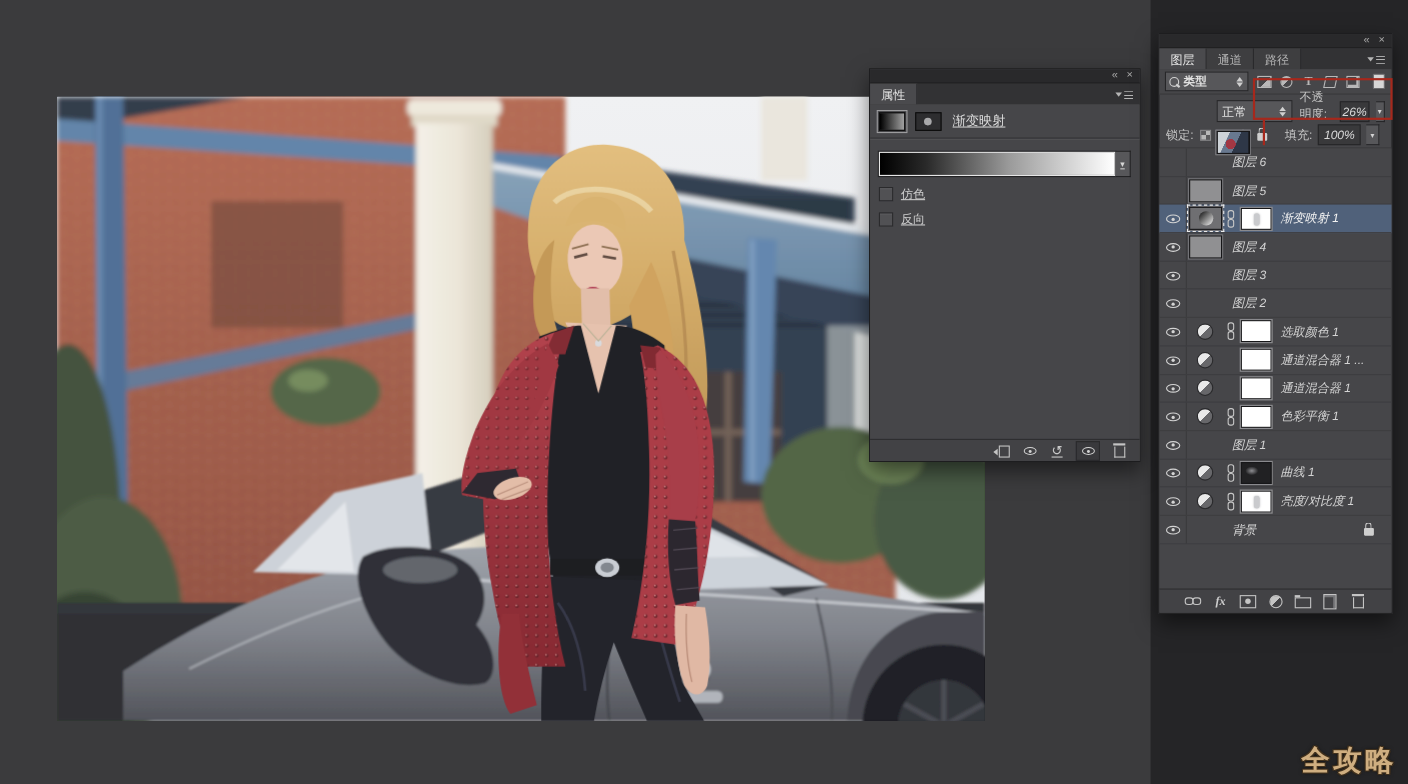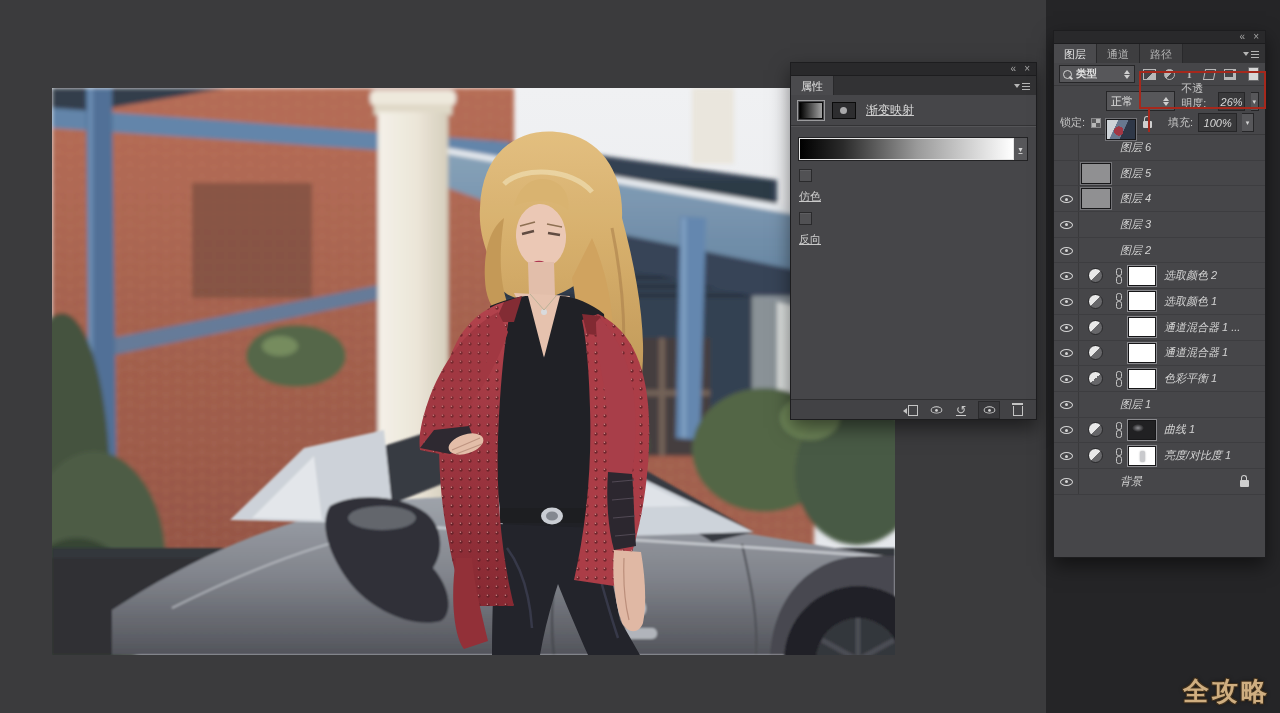--- a/index.html
+++ b/index.html
@@ -33,21 +33,21 @@
        border:1px solid #0b0b0b;outline:1px solid #9c9c9e;outline-offset:1px;}
   .chip-mask{width:22px;height:15px;background:#2d2d2f;border:1px solid #0b0b0b;margin-left:9px;position:relative;}
   .chip-mask::after{content:"";position:absolute;left:7px;top:4px;width:7px;height:7px;border-radius:50%;background:#a9a9ab;}
   .props-title{font-size:12px;color:#dcdcdc;margin-left:10px;}
   .hline{height:1px;background:#333335;box-shadow:0 1px 0 #545457;flex:none;}
   .grad-row{display:flex;align-items:center;margin:11px 8px 0;}
   .grad-bar{flex:1;height:20px;background:linear-gradient(90deg,#000 0%,#2a2a2a 20%,#9a9a9a 55%,#fff 100%);
        border:1px solid #e6e6e6;box-shadow:0 0 0 1px #232325;}
   .grad-dd{width:13px;height:22px;background:#57575a;border:1px solid #232325;border-left:none;
        display:flex;align-items:center;justify-content:center;font-size:8px;color:#d6d6d6;}
-  .check-row{display:flex;margin:8px 0 0 8px;gap:7px;flex-direction:column;}
+  .check-row{display:flex;align-items:center;margin:8px 0 0 8px;gap:7px;}
   .checkbox{width:11px;height:11px;background:#515154;border:1px solid #2a2a2c;
        box-shadow:inset 0 1px 0 rgba(255,255,255,.08);}
   .check-label{font-size:11px;color:#cdcdcd;}
   .props-spacer{flex:1;}
   .props-foot{height:19px;border-top:1px solid #2e2e30;background:#424245;display:flex;
        align-items:center;justify-content:flex-end;gap:9px;padding:0 10px;flex:none;}
   
   .pf{width:16px;height:14px;position:relative;display:flex;align-items:center;justify-content:center;}
   .pf-clip::before{content:"";position:absolute;left:0;top:5px;border-top:3px solid transparent;
        border-bottom:3px solid transparent;border-right:4px solid #c4c4c4;}
@@ -440,59 +440,59 @@
           </div>
           <div class="layer-label">图层 6</div>
         </div>
         <div class="layer-row">
           <div class="eye-cell"></div>
           <div class="slot-a">
             <div class="thumb gray"></div>
           </div>
           <div class="layer-label">图层 5</div>
         </div>
-        <div class="layer-row">
-          <div class="eye-cell">
-            <div class="eye"></div>
-          </div>
-          <div class="slot-a">
-            <div class="thumb gray"></div>
-          </div>
-          <div class="layer-label">图层 4</div>
-        </div>
-        <div class="layer-row">
-          <div class="eye-cell">
-            <div class="eye"></div>
-          </div>
-          <div class="slot-a">
-            <div class="thumb photo"></div>
-          </div>
-          <div class="layer-label">图层 3</div>
-        </div>
-        <div class="layer-row">
-          <div class="eye-cell">
-            <div class="eye"></div>
-          </div>
-          <div class="slot-a">
-            <div class="thumb photo"></div>
-          </div>
-          <div class="layer-label">图层 2</div>
-        </div>
-        <div class="layer-row">
-          <div class="eye-cell">
-            <div class="eye"></div>
-          </div>
-          <div class="slot-a">
-            <div class="adjcircle"></div>
+        <div class="layer-row selected">
+          <div class="eye-cell">
+            <div class="eye"></div>
+          </div>
+          <div class="slot-a">
+            <div class="thumb gradadj sel"></div>
           </div>
           <div class="slot-b">
             <div class="chain"></div>
           </div>
-          <div class="mask m-white"></div>
-          <div class="layer-label">选取颜色 2</div>
+          <div class="mask m-figure"></div>
+          <div class="layer-label">渐变映射 1</div>
+        </div>
+        <div class="layer-row">
+          <div class="eye-cell">
+            <div class="eye"></div>
+          </div>
+          <div class="slot-a">
+            <div class="thumb gray"></div>
+          </div>
+          <div class="layer-label">图层 4</div>
+        </div>
+        <div class="layer-row">
+          <div class="eye-cell">
+            <div class="eye"></div>
+          </div>
+          <div class="slot-a">
+            <div class="thumb photo"></div>
+          </div>
+          <div class="layer-label">图层 3</div>
+        </div>
+        <div class="layer-row">
+          <div class="eye-cell">
+            <div class="eye"></div>
+          </div>
+          <div class="slot-a">
+            <div class="thumb photo"></div>
+          </div>
+          <div class="layer-label">图层 2</div>
         </div>
         <div class="layer-row">
           <div class="eye-cell">
             <div class="eye"></div>
           </div>
           <div class="slot-a">
             <div class="adjcircle"></div>
           </div>
           <div class="slot-b">
             <div class="chain"></div>
@@ -577,18 +577,27 @@
           <div class="slot-a">
             <div class="thumb photo"></div>
           </div>
           <div class="layer-label">背景</div>
           <div style="margin-left: auto; margin-right: 16px;">
             <div class="lockicon"></div>
           </div>
         </div>
       </div>
     <div class="layers-spacer"></div>
+    <div class="lfoot">
+        <div class="fi fi-link"></div>
+        <div class="fi fi-fx">fx</div>
+        <div class="fi fi-addmask"></div>
+        <div class="fi fi-newadj"></div>
+        <div class="fi fi-group"></div>
+        <div class="fi fi-newlayer"></div>
+        <div class="fi fi-trash"></div>
+      </div>
   </div>
 
   <div class="red-box"></div>
   <div class="red-tail"></div>
   <div class="watermark">全攻略</div>
 </div>
 
 </body></html>

